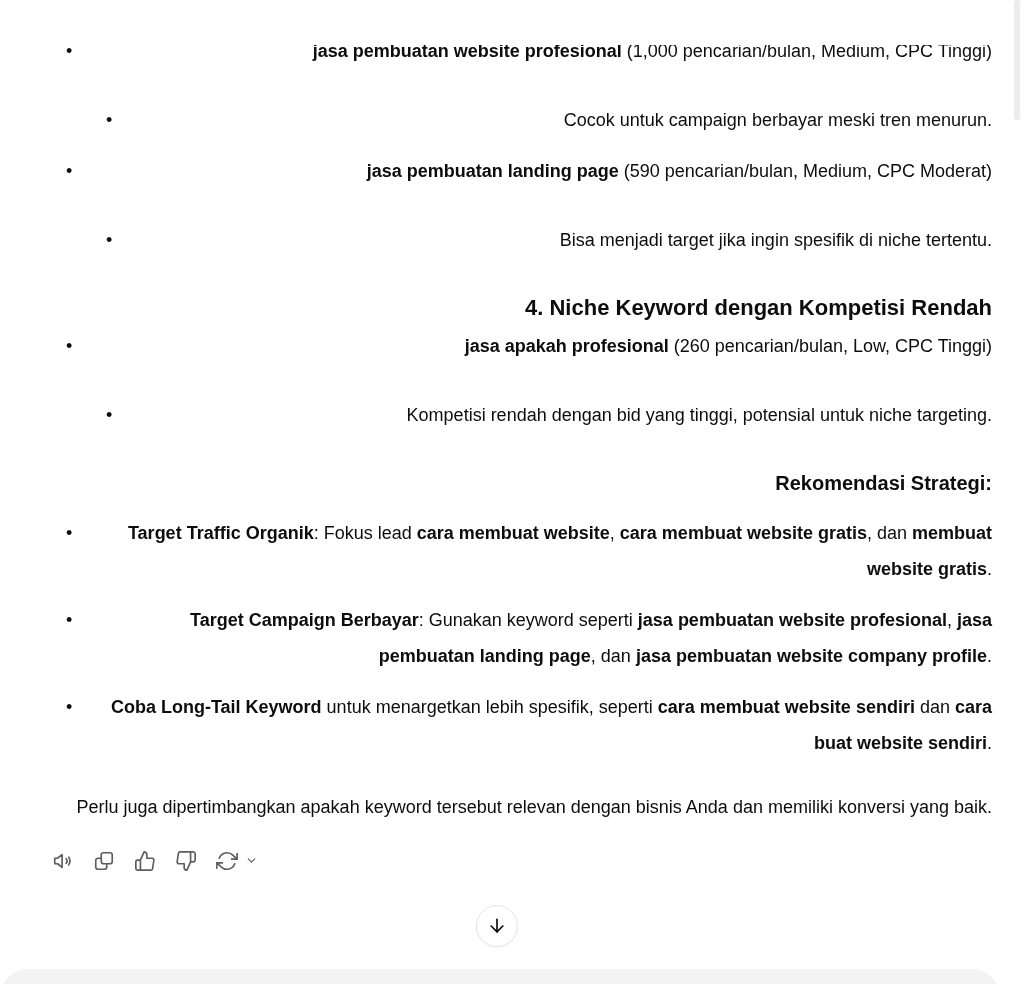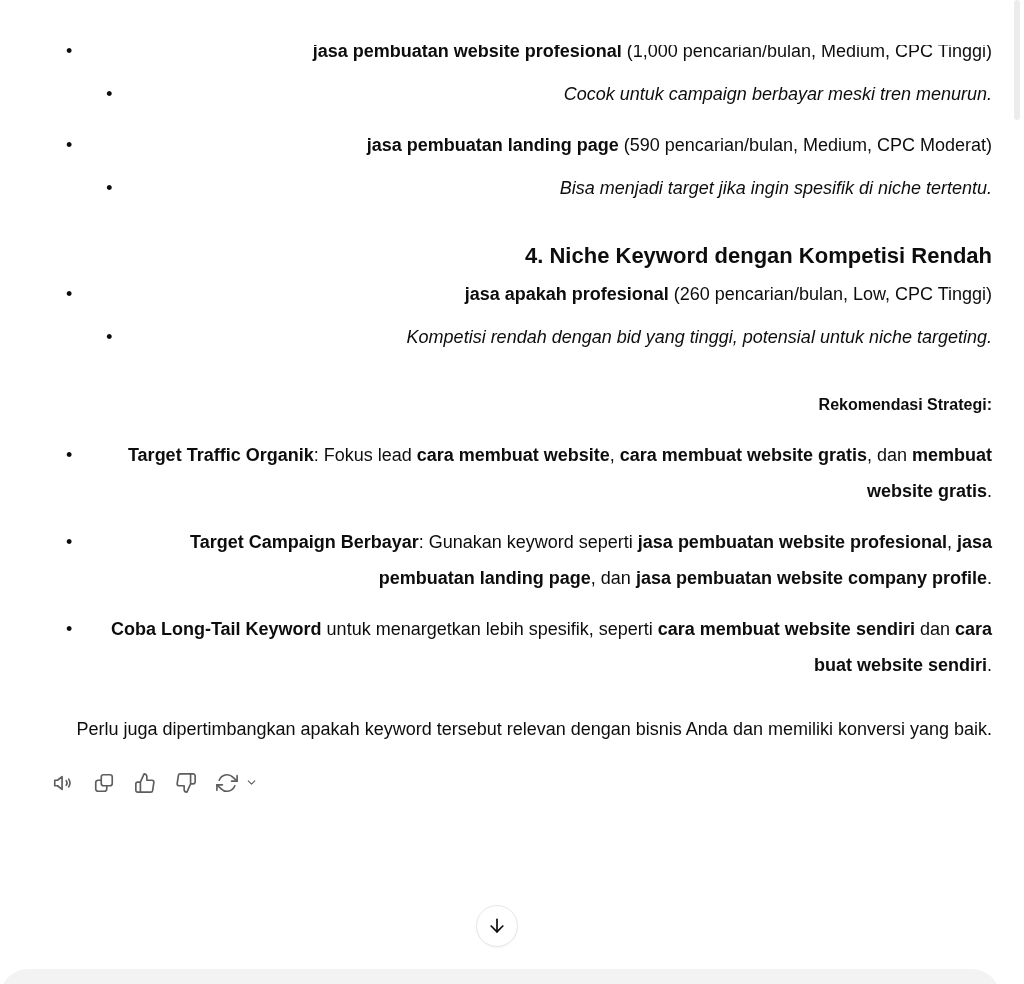--- a/index.html
+++ b/index.html
@@ -22,31 +22,31 @@
   strong, h2, h3 { font-weight: 700; }
 
   ul.l1 { list-style: none; }
   ul.l1 > li { position: relative; padding-left: 41px; margin-bottom: 15px; }
   ul.l1 > li::before {
     content: "\2022";
     position: absolute;
     left: 14px; top: 0;
     line-height: 36px;
   }
-  ul.l2 { list-style: none; margin-top: 7px; font-style: italic; }
+  ul.l2 { list-style: none; margin-top: 33px; }
   ul.l2 > li { position: relative; padding-left: 44px; margin-bottom: 0; }
   ul.l2 > li::before {
     content: "\2022";
     position: absolute;
     left: 13px; top: 0;
     line-height: 36px;
   }
 
   h3.niche-heading { font-size: 22px; line-height: 36px; margin: 32px 0 2px 0; }
-  h2.reco-heading  { font-size: 16px; line-height: 32px; margin: 34px 0 0 0; }
+  h2.reco-heading  { font-size: 20px; line-height: 32px; margin: 34px 0 0 0; }
   ul.strategy { margin-top: 16px; }
   p.closing { margin-top: 28px; }
 
   .actions {
     margin-top: 18px;
     margin-left: -6px;
     display: flex;
     align-items: center;
     gap: 7px;
   }

